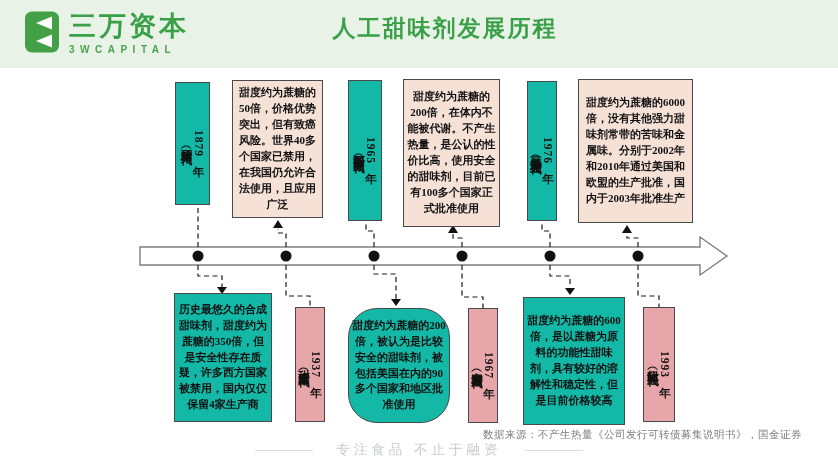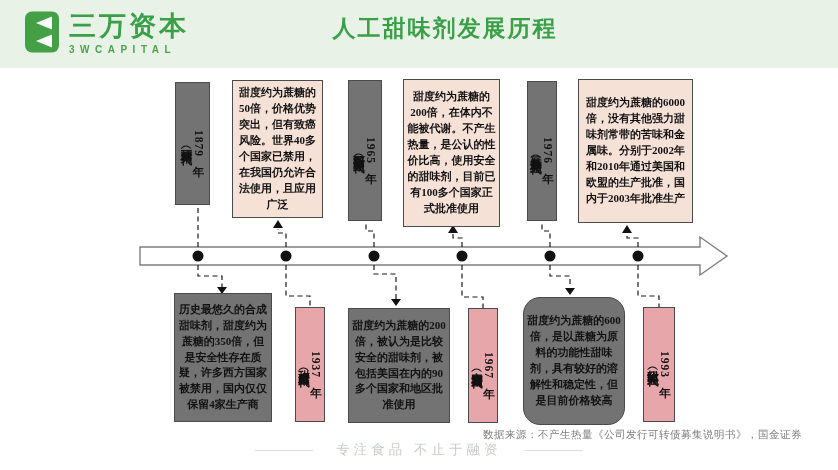--- a/index.html
+++ b/index.html
@@ -11,21 +11,21 @@
   .logo-mark{width:34px;height:42px;display:block;}
   .logo-cn{font-size:27px;font-weight:bold;color:#3aa048;letter-spacing:3px;line-height:1.15;}
   .logo-en{font-size:10px;color:#4aa44e;letter-spacing:5.5px;margin-top:2px;font-weight:bold;}
   .title{position:absolute;left:0;right:0;top:13px;margin:0;text-align:center;font-size:23px;
          font-weight:bold;color:#3aa048;letter-spacing:2px;transform:translateX(26px);}
   
   .gfx{position:absolute;left:0;top:0;width:838px;height:470px;pointer-events:none;}
   
   .box{position:absolute;box-sizing:border-box;border:1px solid #4a4a4a;color:#121212;
        font-family:"Liberation Serif","DejaVu Serif",serif;font-weight:bold;}
-  .blue{background:#737373;}
+  .blue{background:#14b8a6;}
   .peach{background:#f6e1d7;}
   .rose{background:#e7a6aa;}
   .desc{display:flex;align-items:center;justify-content:center;padding:19px 3px;}
   .desc span{font-size:11px;line-height:1.45;text-align:center;display:block;width:100%;}
   .vbox{display:flex;justify-content:center;align-items:stretch;padding:4px 0;}
   .vbox .vn,.vbox .vy{writing-mode:vertical-lr;text-orientation:mixed;font-size:11.5px;
        line-height:1.05;text-align:center;letter-spacing:1px;}
   
   .source{position:absolute;top:428px;right:36px;font-size:10.5px;color:#7d7d7d;letter-spacing:0.5px;}
   .tagline{position:absolute;top:441px;left:0;right:0;display:flex;align-items:center;
@@ -108,28 +108,28 @@
     <span>甜度约为蔗糖的6000倍，没有其他强力甜味剂常带的苦味和金属味。分别于2002年和2010年通过美国和欧盟的生产批准，国内于2003年批准生产</span>
   </div>
 
   <div class="box blue desc" style="left:174px;top:293px;width:98px;height:129px;">
     <span>历史最悠久的合成甜味剂，甜度约为蔗糖的350倍，但是安全性存在质疑，许多西方国家被禁用，国内仅仅保留4家生产商</span>
   </div>
   <div class="box rose vbox" style="left:295px;top:307px;width:30px;height:115px;">
     <span class="vn">甜蜜素（第二代）</span>
     <span class="vy">1937年</span>
   </div>
-  <div class="box blue desc" style="left:348px;top:308px;width:102px;height:115px;">
+  <div class="box blue desc" style="left:348px;top:308px;width:102px;height:115px;border-radius:29px;">
     <span>甜度约为蔗糖的200倍，被认为是比较安全的甜味剂，被包括美国在内的90多个国家和地区批准使用</span>
   </div>
   <div class="box rose vbox" style="left:468px;top:308px;width:30px;height:115px;">
     <span class="vn">安赛蜜（第四代）</span>
     <span class="vy">1967年</span>
   </div>
-  <div class="box blue desc" style="left:523px;top:297px;width:102px;height:128px;border-radius:17px;">
+  <div class="box blue desc" style="left:523px;top:297px;width:102px;height:128px;">
     <span>甜度约为蔗糖的600倍，是以蔗糖为原料的功能性甜味剂，具有较好的溶解性和稳定性，但是目前价格较高</span>
   </div>
   <div class="box rose vbox" style="left:643px;top:307px;width:32px;height:115px;">
     <span class="vn">纽甜（第五代）</span>
     <span class="vy">1993年</span>
   </div>
 
   <div class="source">数据来源：不产生热量《公司发行可转债募集说明书》，国金证券</div>
   <div class="tagline">
     <span class="line"></span>

